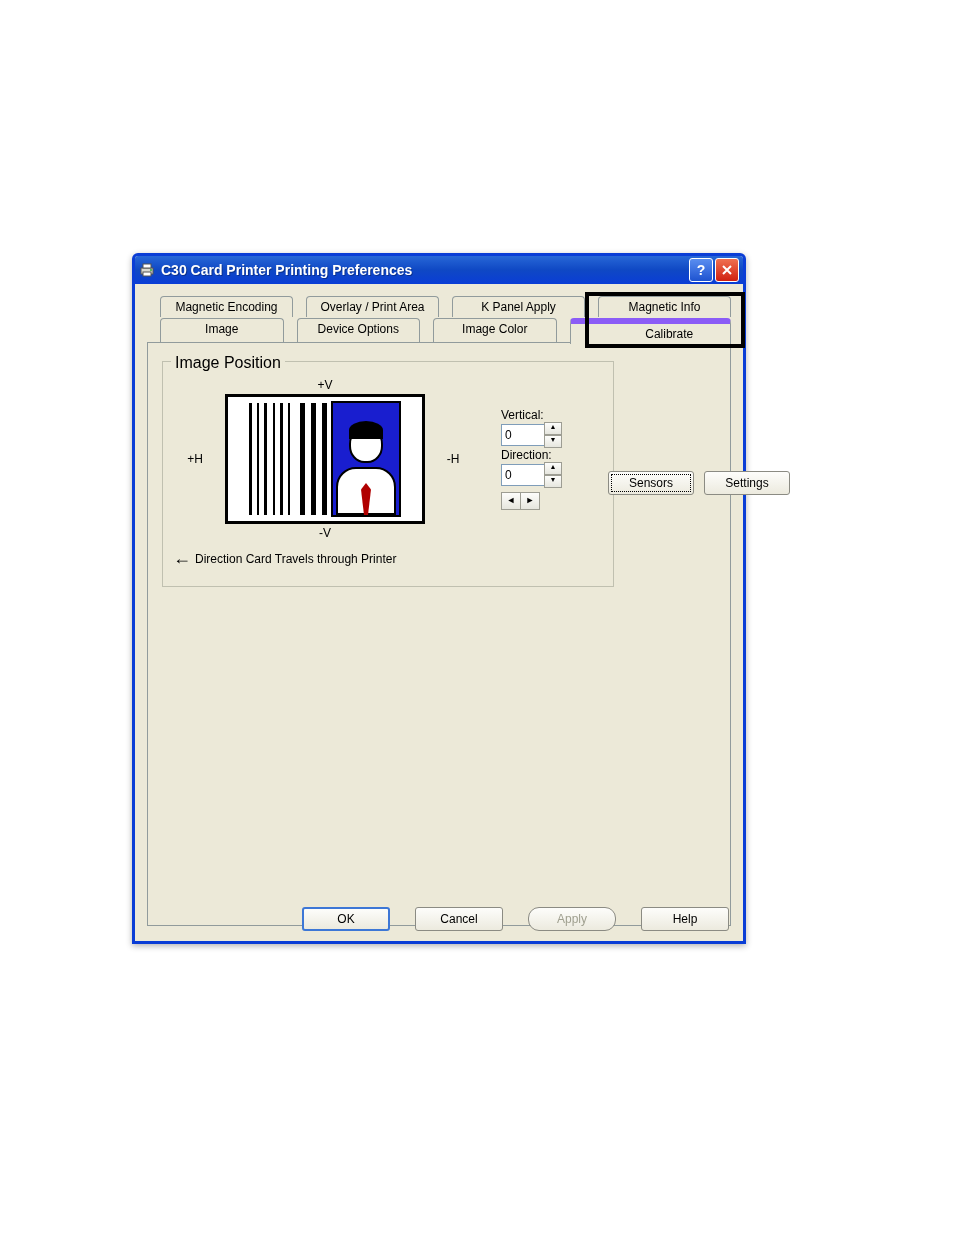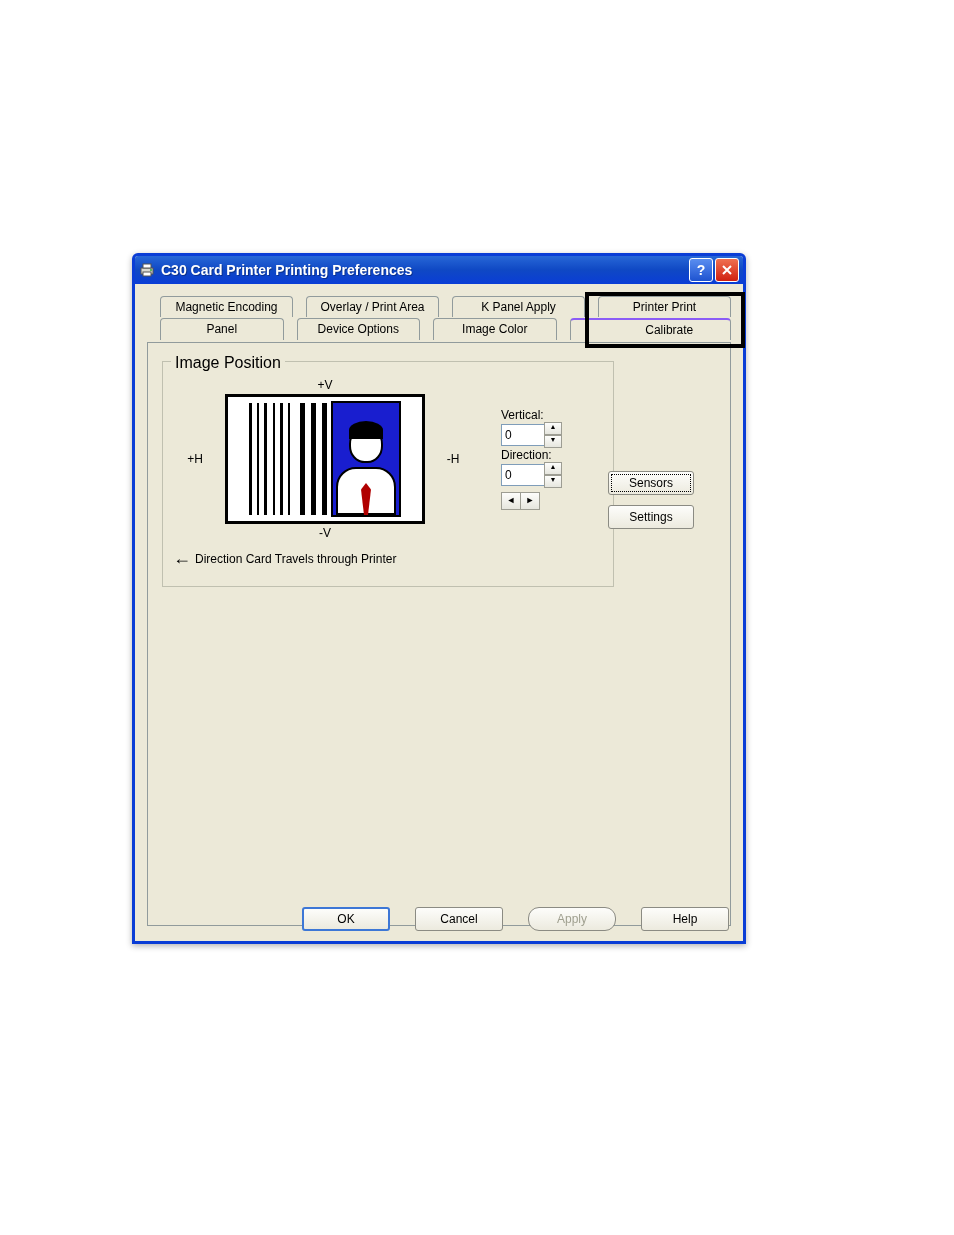--- a/index.html
+++ b/index.html
@@ -93,21 +93,21 @@
     padding: 3px 0;
     text-align: center;
     font-size: 12px;
     flex: 1;
     position: relative;
     white-space: nowrap;
     margin-left: 13px;
   }
   .tab.active {
     background: #ece9d8;
-    border-top: 2px solid #8b5cf6;
+    border-top: 6px solid #8b5cf6;
     z-index: 3;
     padding-left: 38px;
   }
   .highlight-box {
     position: absolute;
     border: 4px solid #000;
     pointer-events: none;
     z-index: 10;
   }
 
@@ -294,21 +294,21 @@
   .arrow-left {
     font-size: 18px;
     font-weight: bold;
   }
 
   .side-buttons {
     position: absolute;
     left: 460px;
     top: 128px;
     display: flex;
-    flex-direction: column;
+    flex-direction: row;
     gap: 10px;
     align-items: center;
   }
   .xpbtn {
     width: 86px;
     height: 24px;
     background: linear-gradient(#fdfdfb,#eceade);
     border: 1px solid #8b8b83;
     border-radius: 3px;
     font-size: 12px;
@@ -368,24 +368,24 @@
       </div>
     </div>
 
     <div class="client">
 
       <div class="tabstrip">
         <div class="tabrow top">
           <div class="tab">Magnetic Encoding</div>
           <div class="tab">Overlay / Print Area</div>
           <div class="tab">K Panel Apply</div>
-          <div class="tab">Printer Print</div>
+          <div class="tab">Magnetic Info</div>
         </div>
         <div class="tabrow bottom">
-          <div class="tab">Panel</div>
+          <div class="tab">Image</div>
           <div class="tab">Device Options</div>
           <div class="tab">Image Color</div>
           <div class="tab active">Calibrate</div>
         </div>
         <div class="highlight-box" style="left:438px; top:-4px; width:152px; height:48px;"></div>
       </div>
 
       <div class="pane">
 
         <div class="groupbox">

